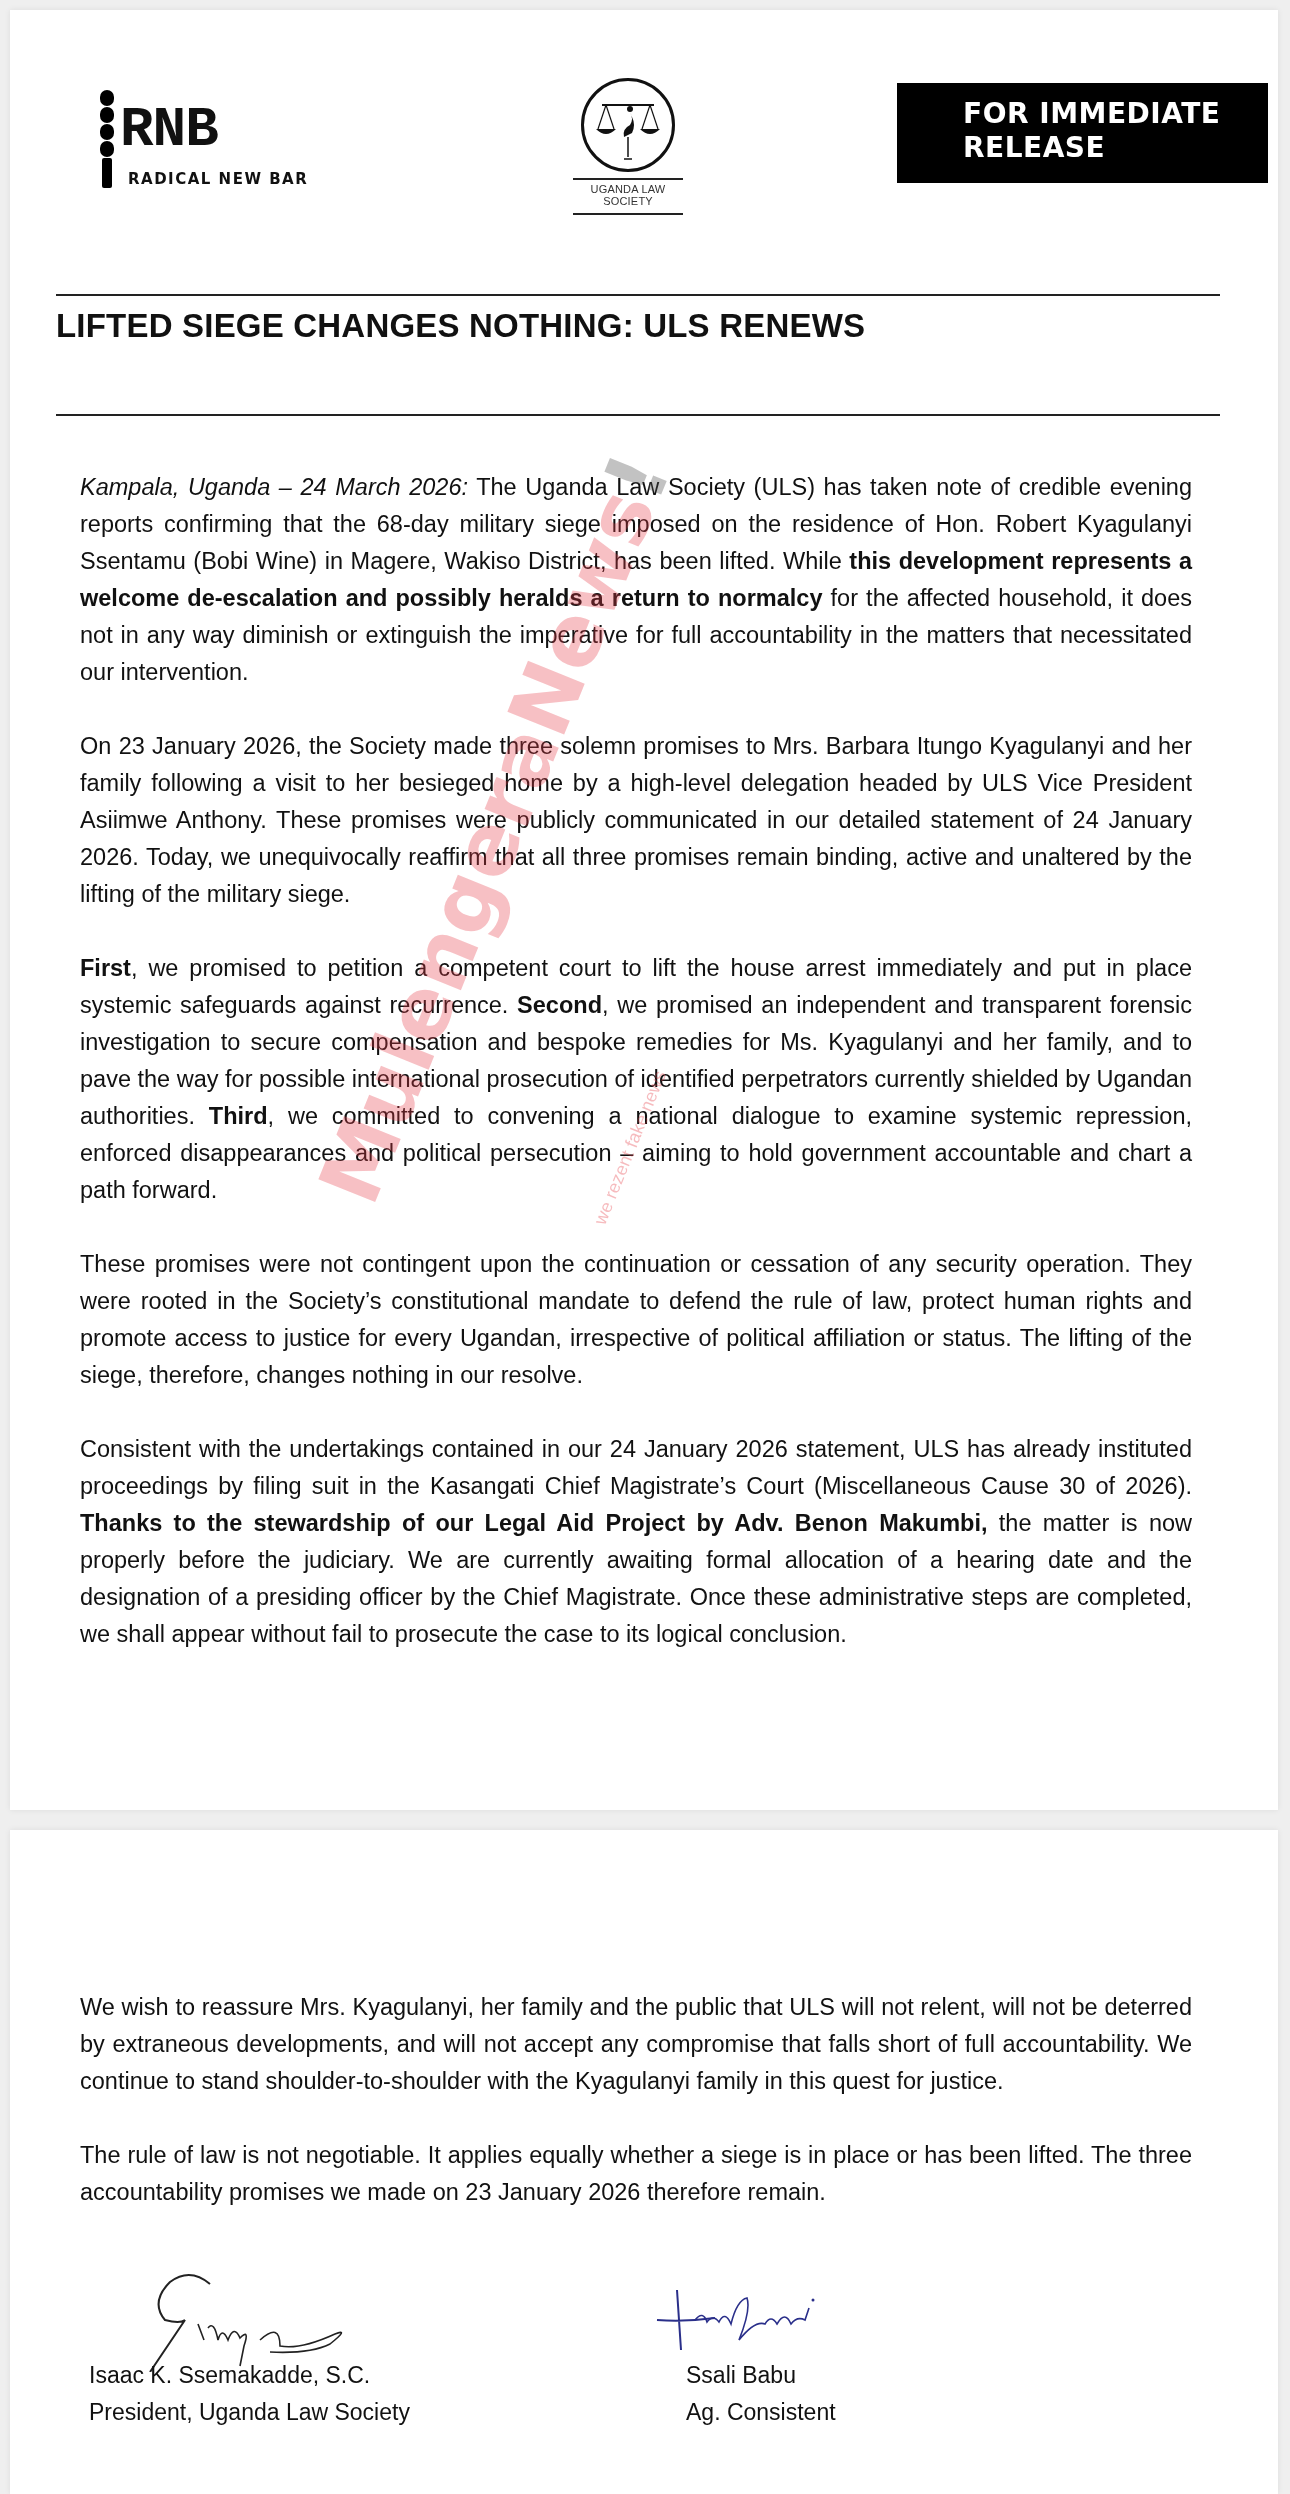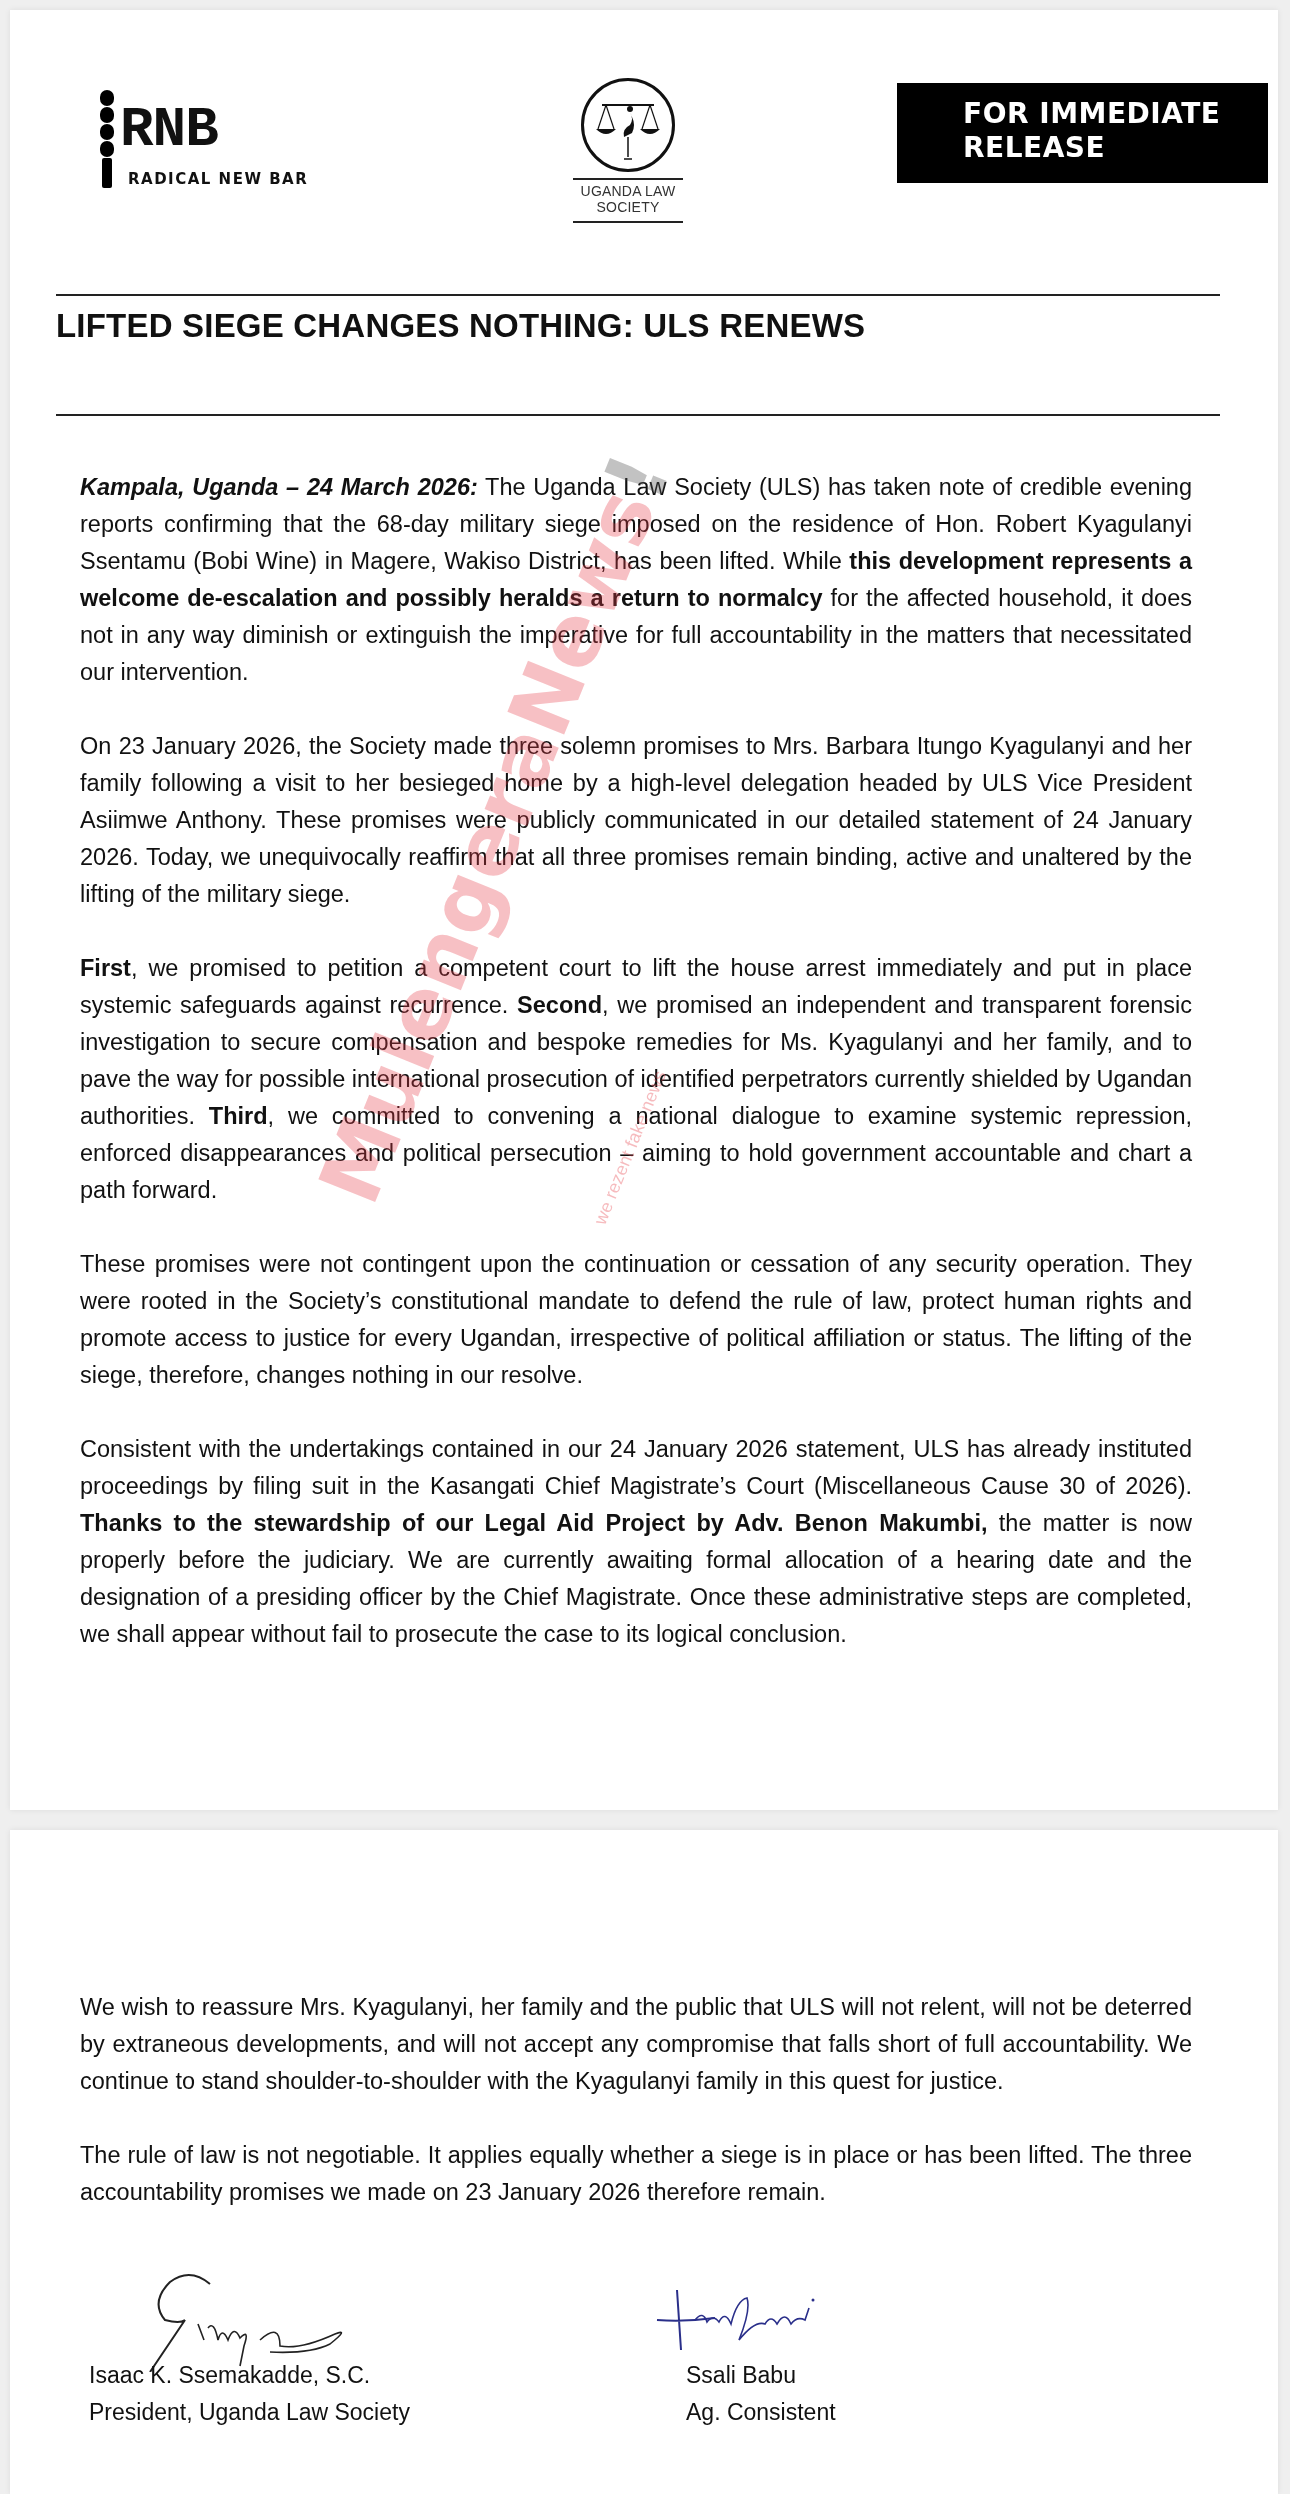--- a/index.html
+++ b/index.html
@@ -25,21 +25,21 @@
   .rnb-staff { position: absolute; left: 10px; top: 10px; width: 14px; height: 100px; }
   .rnb-staff span { display: block; width: 14px; height: 16px; background: #000; border-radius: 7px; margin-bottom: 1px; }
   .rnb-staff .shaft { height: 30px; border-radius: 2px; width: 10px; margin-left: 2px; }
   .rnb-letters { position: absolute; left: 30px; top: 22px; font-family: Liberation Mono, monospace; font-weight: bold; font-size: 56px; letter-spacing: -1px; line-height: 56px; }
   .rnb-sub { position: absolute; left: 38px; top: 90px; font-family: "DejaVu Sans", sans-serif; font-weight: bold; font-size: 15px; letter-spacing: 1.5px; }
 
   .uls-logo { position: absolute; left: 568px; top: 78px; width: 120px; height: 130px; text-align: center; }
   .uls-emblem { width: 94px; height: 94px; border: 3px solid #111; border-radius: 50%; margin: 0 auto; position: relative; box-sizing: border-box; }
   .uls-emblem svg { position: absolute; left: 0; top: 0; }
   .uls-line { height: 2px; background: #222; width: 110px; margin: 6px auto 3px; }
-  .uls-text { font-size: 14px; color: #333; letter-spacing: 0.2px; }
+  .uls-text { font-size: 11px; color: #333; letter-spacing: 0.2px; }
 
   .release-box {
     position: absolute; left: 897px; top: 83px; width: 371px; height: 100px;
     background: #000; color: #fff; box-sizing: border-box;
     padding: 14px 0 0 66px; font-weight: bold; font-size: 28px; line-height: 34px;
     font-family: "DejaVu Sans", sans-serif; letter-spacing: 0.5px;
   }
 
   .rule { position: absolute; left: 56px; width: 1164px; height: 2px; background: #222; }
   .headline {
@@ -48,21 +48,21 @@
     font-family: "Liberation Sans", sans-serif; letter-spacing: 0.2px;
   }
 
   .body-text {
     position: absolute; left: 80px; width: 1112px;
     font-size: 23.5px; line-height: 37px; text-align: justify;
     font-family: "Liberation Sans", sans-serif; color: #111;
   }
   .body-text p { margin: 0 0 37px 0; }
   b { font-weight: bold; }
-  .lead { font-weight: bold; font-style: italic; margin-top: 11px; }
+  .lead { font-weight: normal; font-style: italic; margin-top: 11px; }
 
   .watermark {
     position: absolute; left: 300px; top: 1180px;
     transform: rotate(-68deg); transform-origin: left top;
     font-family: "DejaVu Sans", sans-serif; font-weight: bold; font-size: 84px;
     color: rgba(230, 60, 70, 0.32); white-space: nowrap; pointer-events: none;
   }
   .watermark .dot { color: rgba(80,80,80,0.35); }
   .watermark-sub {
     position: absolute; left: 590px; top: 1220px;

